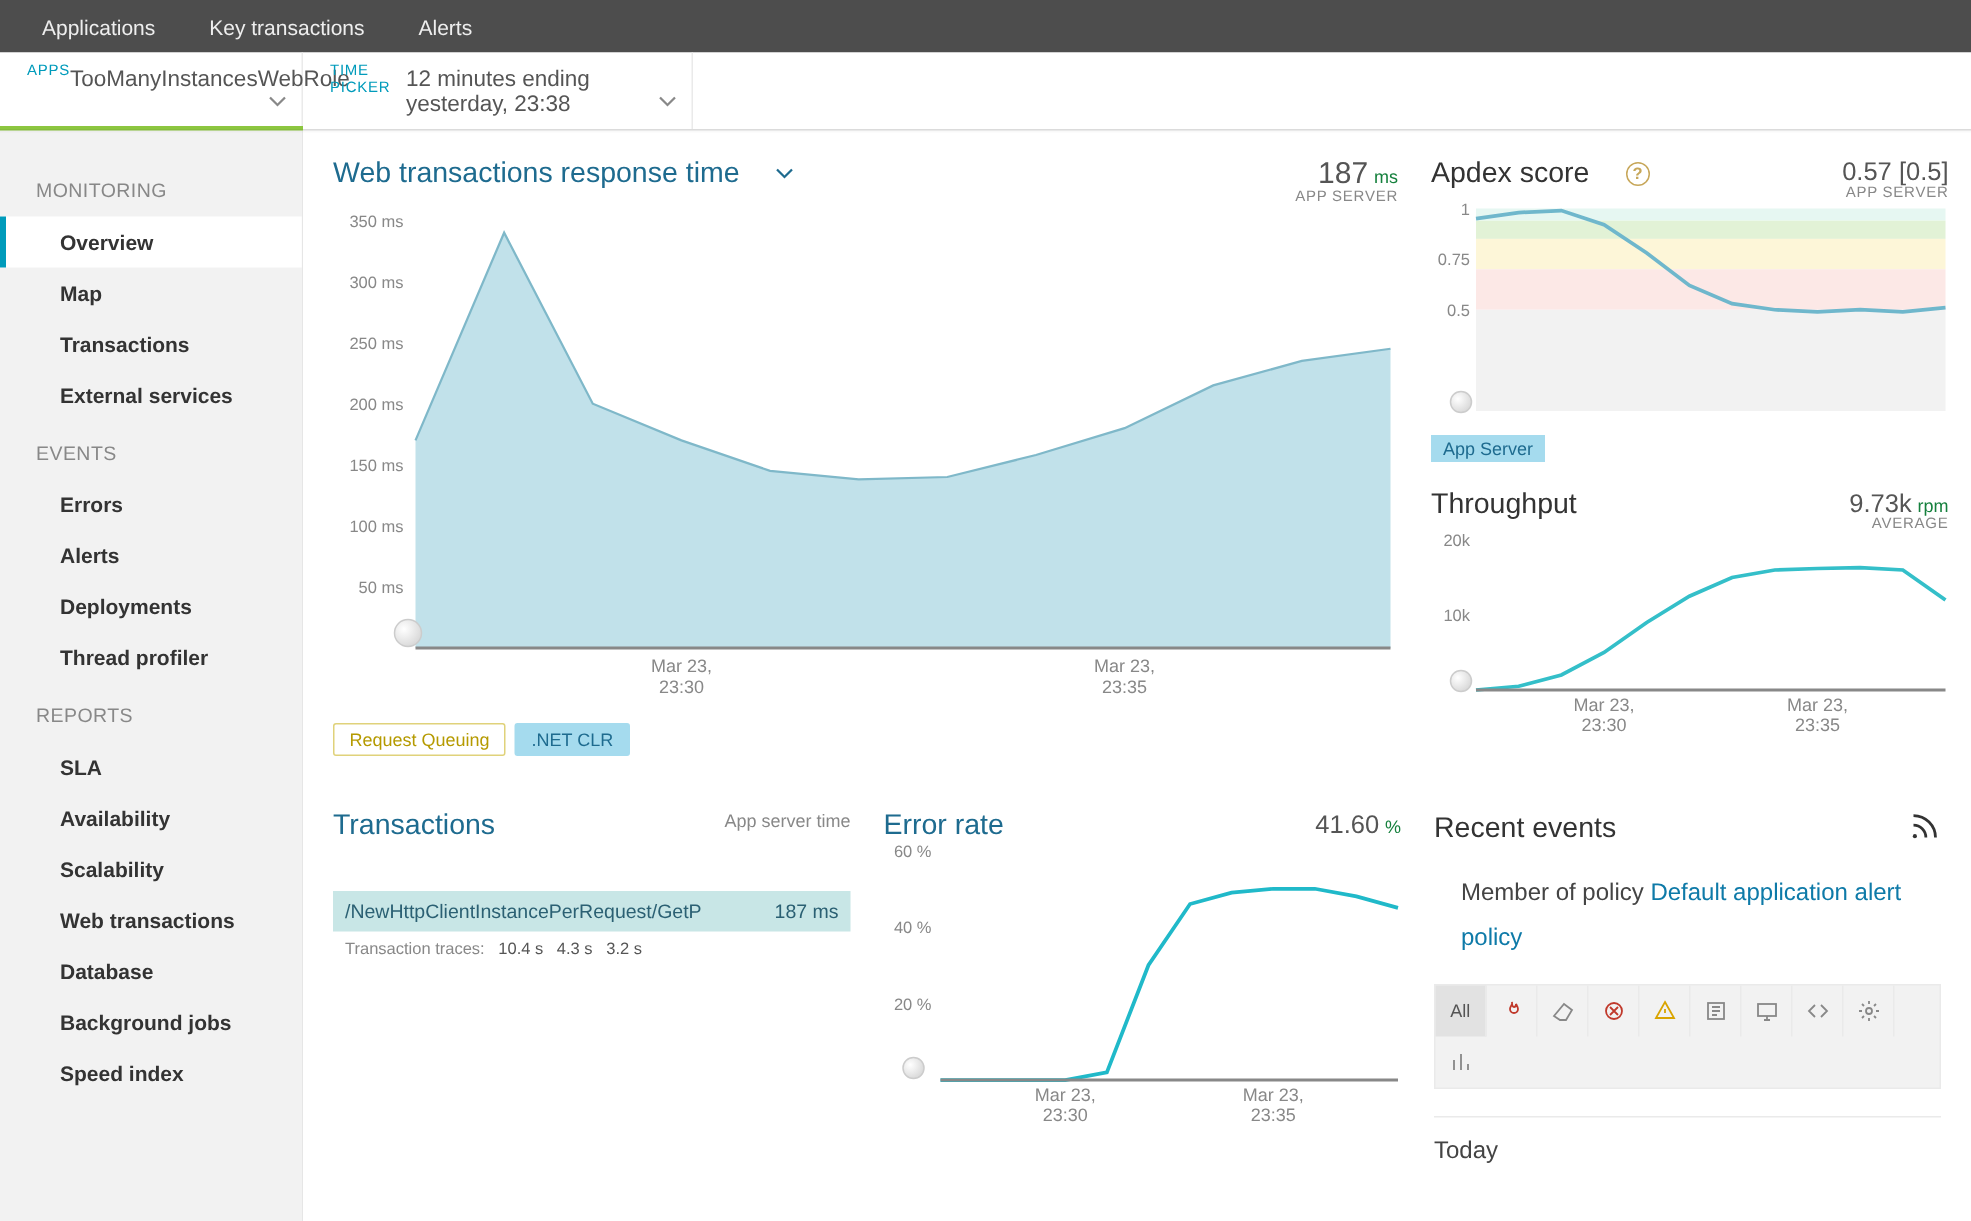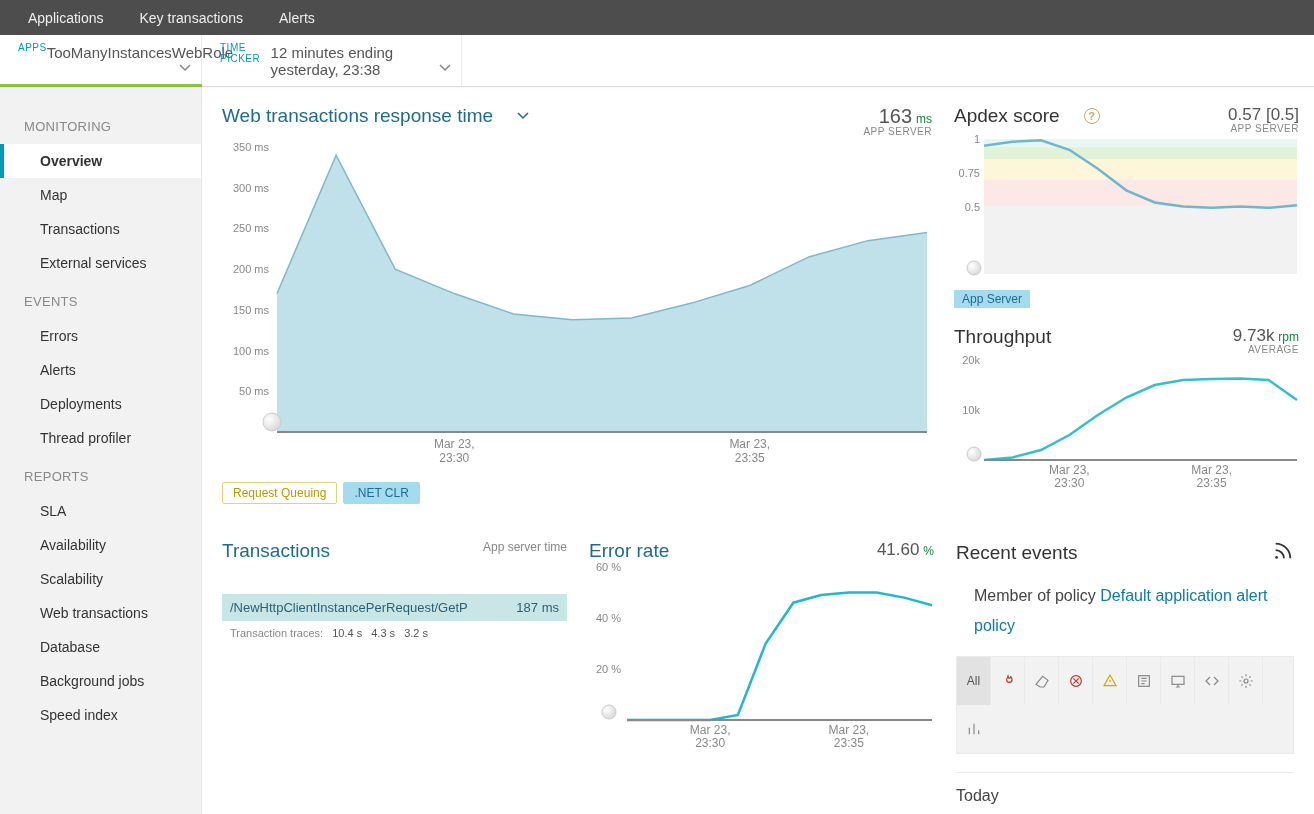--- a/index.html
+++ b/index.html
@@ -20,21 +20,21 @@
   .picker .chev { position:absolute; right:10px; top:24px; }
   .chev svg, .chev-sm svg { stroke:#888; }
   .active-underline { position:absolute; left:0; bottom:-1px; height:3px; width:202px; background:#8cc63f; }
 
   
   .body { flex:1; display:flex; min-height:0; }
 
   
   .sidebar { width:202px; background:#f2f2f2; border-right:1px solid #e6e6e6; padding-top:18px; overflow-y:auto; }
   .sidebar .section-title { color:#888; font-size:13px; letter-spacing:0.3px; padding:14px 24px 10px 24px; }
-  .sidebar .item { display:block; padding:9px 24px 9px 40px; font-size:14px; color:#333; cursor:pointer; }
+  .sidebar .item { display:block; padding:9px 24px 9px 40px; font-size:14px; color:#333; cursor:pointer;font-weight:bold; }
   .sidebar .item.active { background:#fff; font-weight:600; border-left:4px solid #009bbb; padding-left:36px; position:relative; }
   .sidebar .item.active::after { content:""; position:absolute; right:-1px; top:0; bottom:0; width:1px; background:#fff; }
 
   
   .main { flex:1; padding:18px 20px 0 20px; overflow:auto; }
   .main-grid { display:grid; grid-template-columns: 1fr 345px; gap: 0 22px; }
   .card-title-row { display:flex; justify-content:space-between; align-items:flex-start; }
   .card-title { font-size:19px; color:#1e6b8f; font-weight:400; display:flex; align-items:center; gap:24px; }
   .card-title.dark { color:#333; }
   .metric-big { text-align:right; }
@@ -69,21 +69,21 @@
   .trans-traces b { color:#555; font-weight:400; margin-left:6px; }
 
   .help-icon { display:inline-flex; width:16px; height:16px; border:1.5px solid #c7a75a; border-radius:50%; align-items:center; justify-content:center; font-size:11px; color:#c7a75a; font-weight:600; }
 
   
   .recent-head { display:flex; justify-content:space-between; align-items:center; }
   .rss-icon svg { stroke:#333; fill:none; }
   .policy-text { margin:16px 0 14px 18px; font-size:16px; color:#444; line-height:1.9; }
   .policy-text a { color:#0e7aa8; text-decoration:none; }
   .filter-row { display:flex; flex-wrap:wrap; background:#f2f2f2; border:1px solid #eaeaea; }
-  .filter-row .fbtn { width:34px; height:48px; display:flex; align-items:center; justify-content:center; border-right:1px solid #eaeaea; cursor:pointer; }
+  .filter-row .fbtn { width:34px; height:34px; display:flex; align-items:center; justify-content:center; border-right:1px solid #eaeaea; cursor:pointer; }
   .filter-row .fbtn.all { width:34px; background:#e2e2e2; font-size:12px; color:#555; }
   .filter-row .fbtn:last-child { border-right:none; }
   .today-row { border-top:1px solid #eaeaea; margin-top:18px; padding-top:14px; font-size:16px; color:#444; }
 
   .sub-right-label { font-size:12px; color:#888; margin-left:auto; }
 
   .chev-sm { display:inline-flex; }
 </style>
 </head>
 <body>
@@ -148,21 +148,21 @@
         <div class="card-title-row">
           <div class="card-title">
             <span>Web transactions response time</span>
             <span class="chev-sm">
                 <svg width="12" height="8" viewBox="0 0 12 8">
                   <path d="M1 1 L6 6 L11 1" fill="none" stroke="#1e6b8f" stroke-width="1.5"></path>
                 </svg>
               </span>
           </div>
           <div class="metric-big">
-            <div><span class="val">163</span> <span class="unit">ms</span></div>
+            <div><span class="val">187</span> <span class="unit">ms</span></div>
             <div class="sub">APP SERVER</div>
           </div>
         </div>
         <div class="chart" id="chart-response">
             <svg width="710" height="335">
               <text class="tick-label" x="47" y="258.2857142857143">50 ms</text>
               <text class="tick-label" x="47" y="217.57142857142856">100 ms</text>
               <text class="tick-label" x="47" y="176.85714285714286">150 ms</text>
               <text class="tick-label" x="47" y="136.14285714285714">200 ms</text>
               <text class="tick-label" x="47" y="95.42857142857142">250 ms</text>

